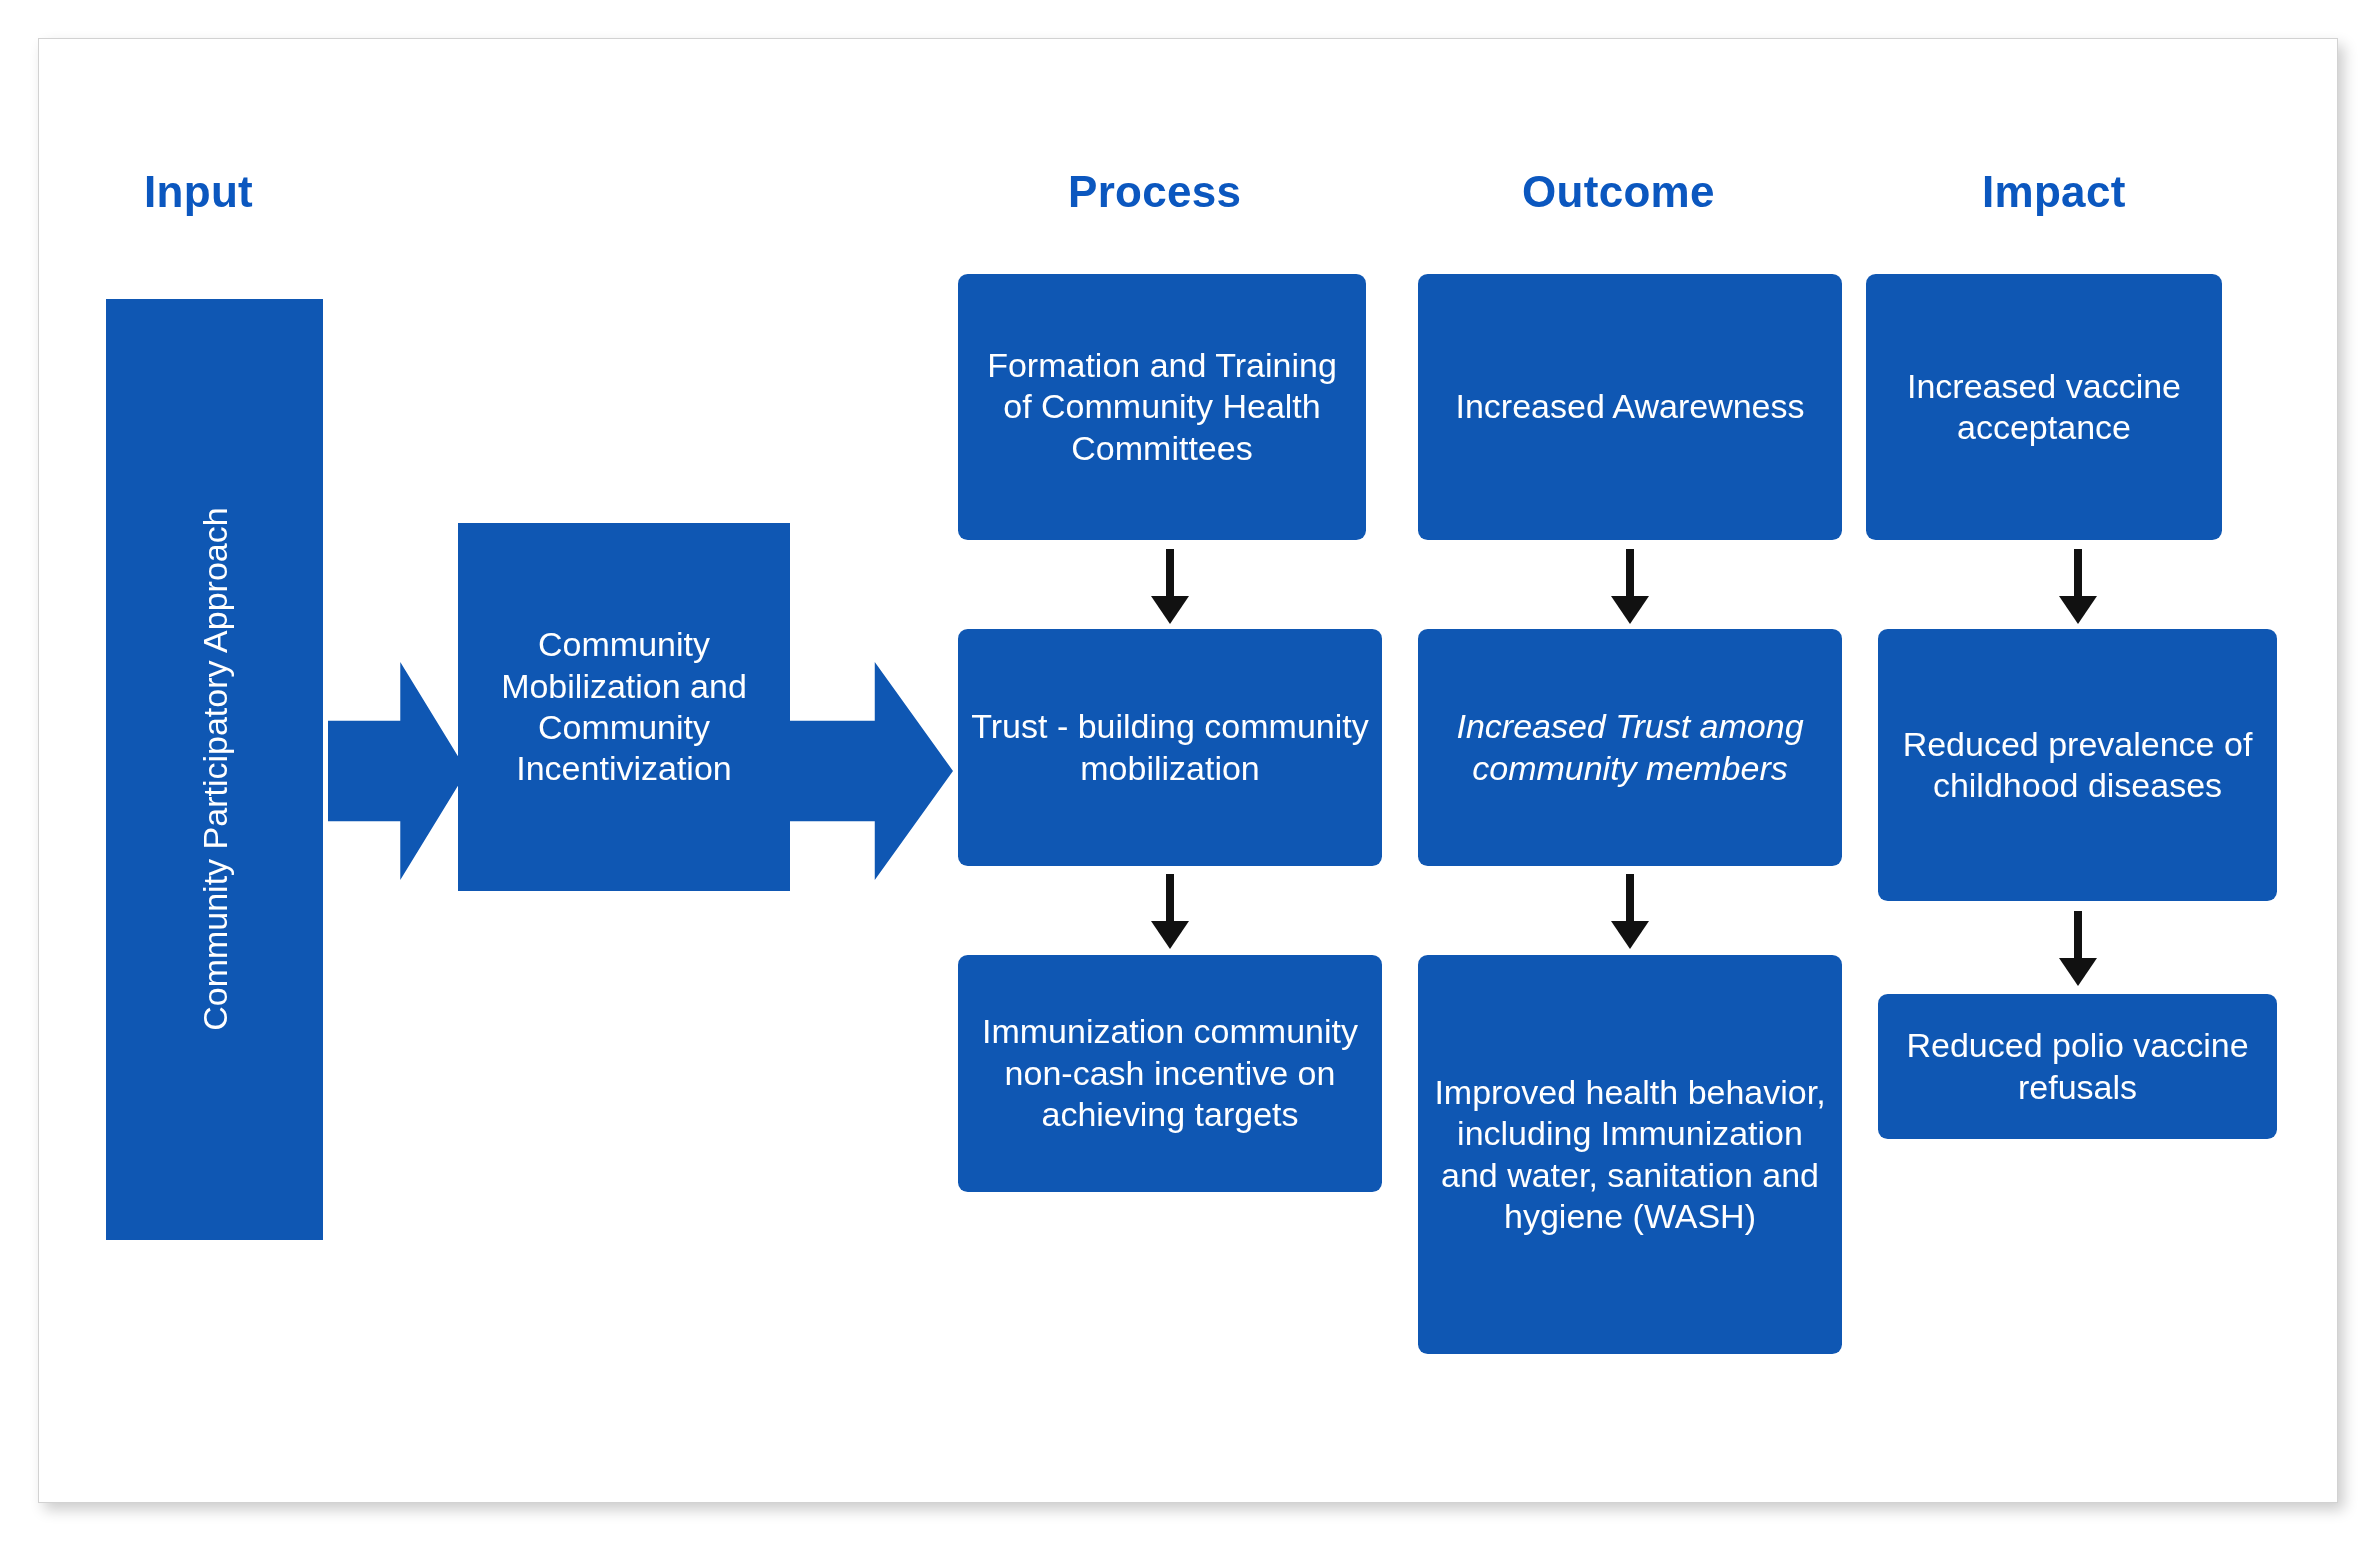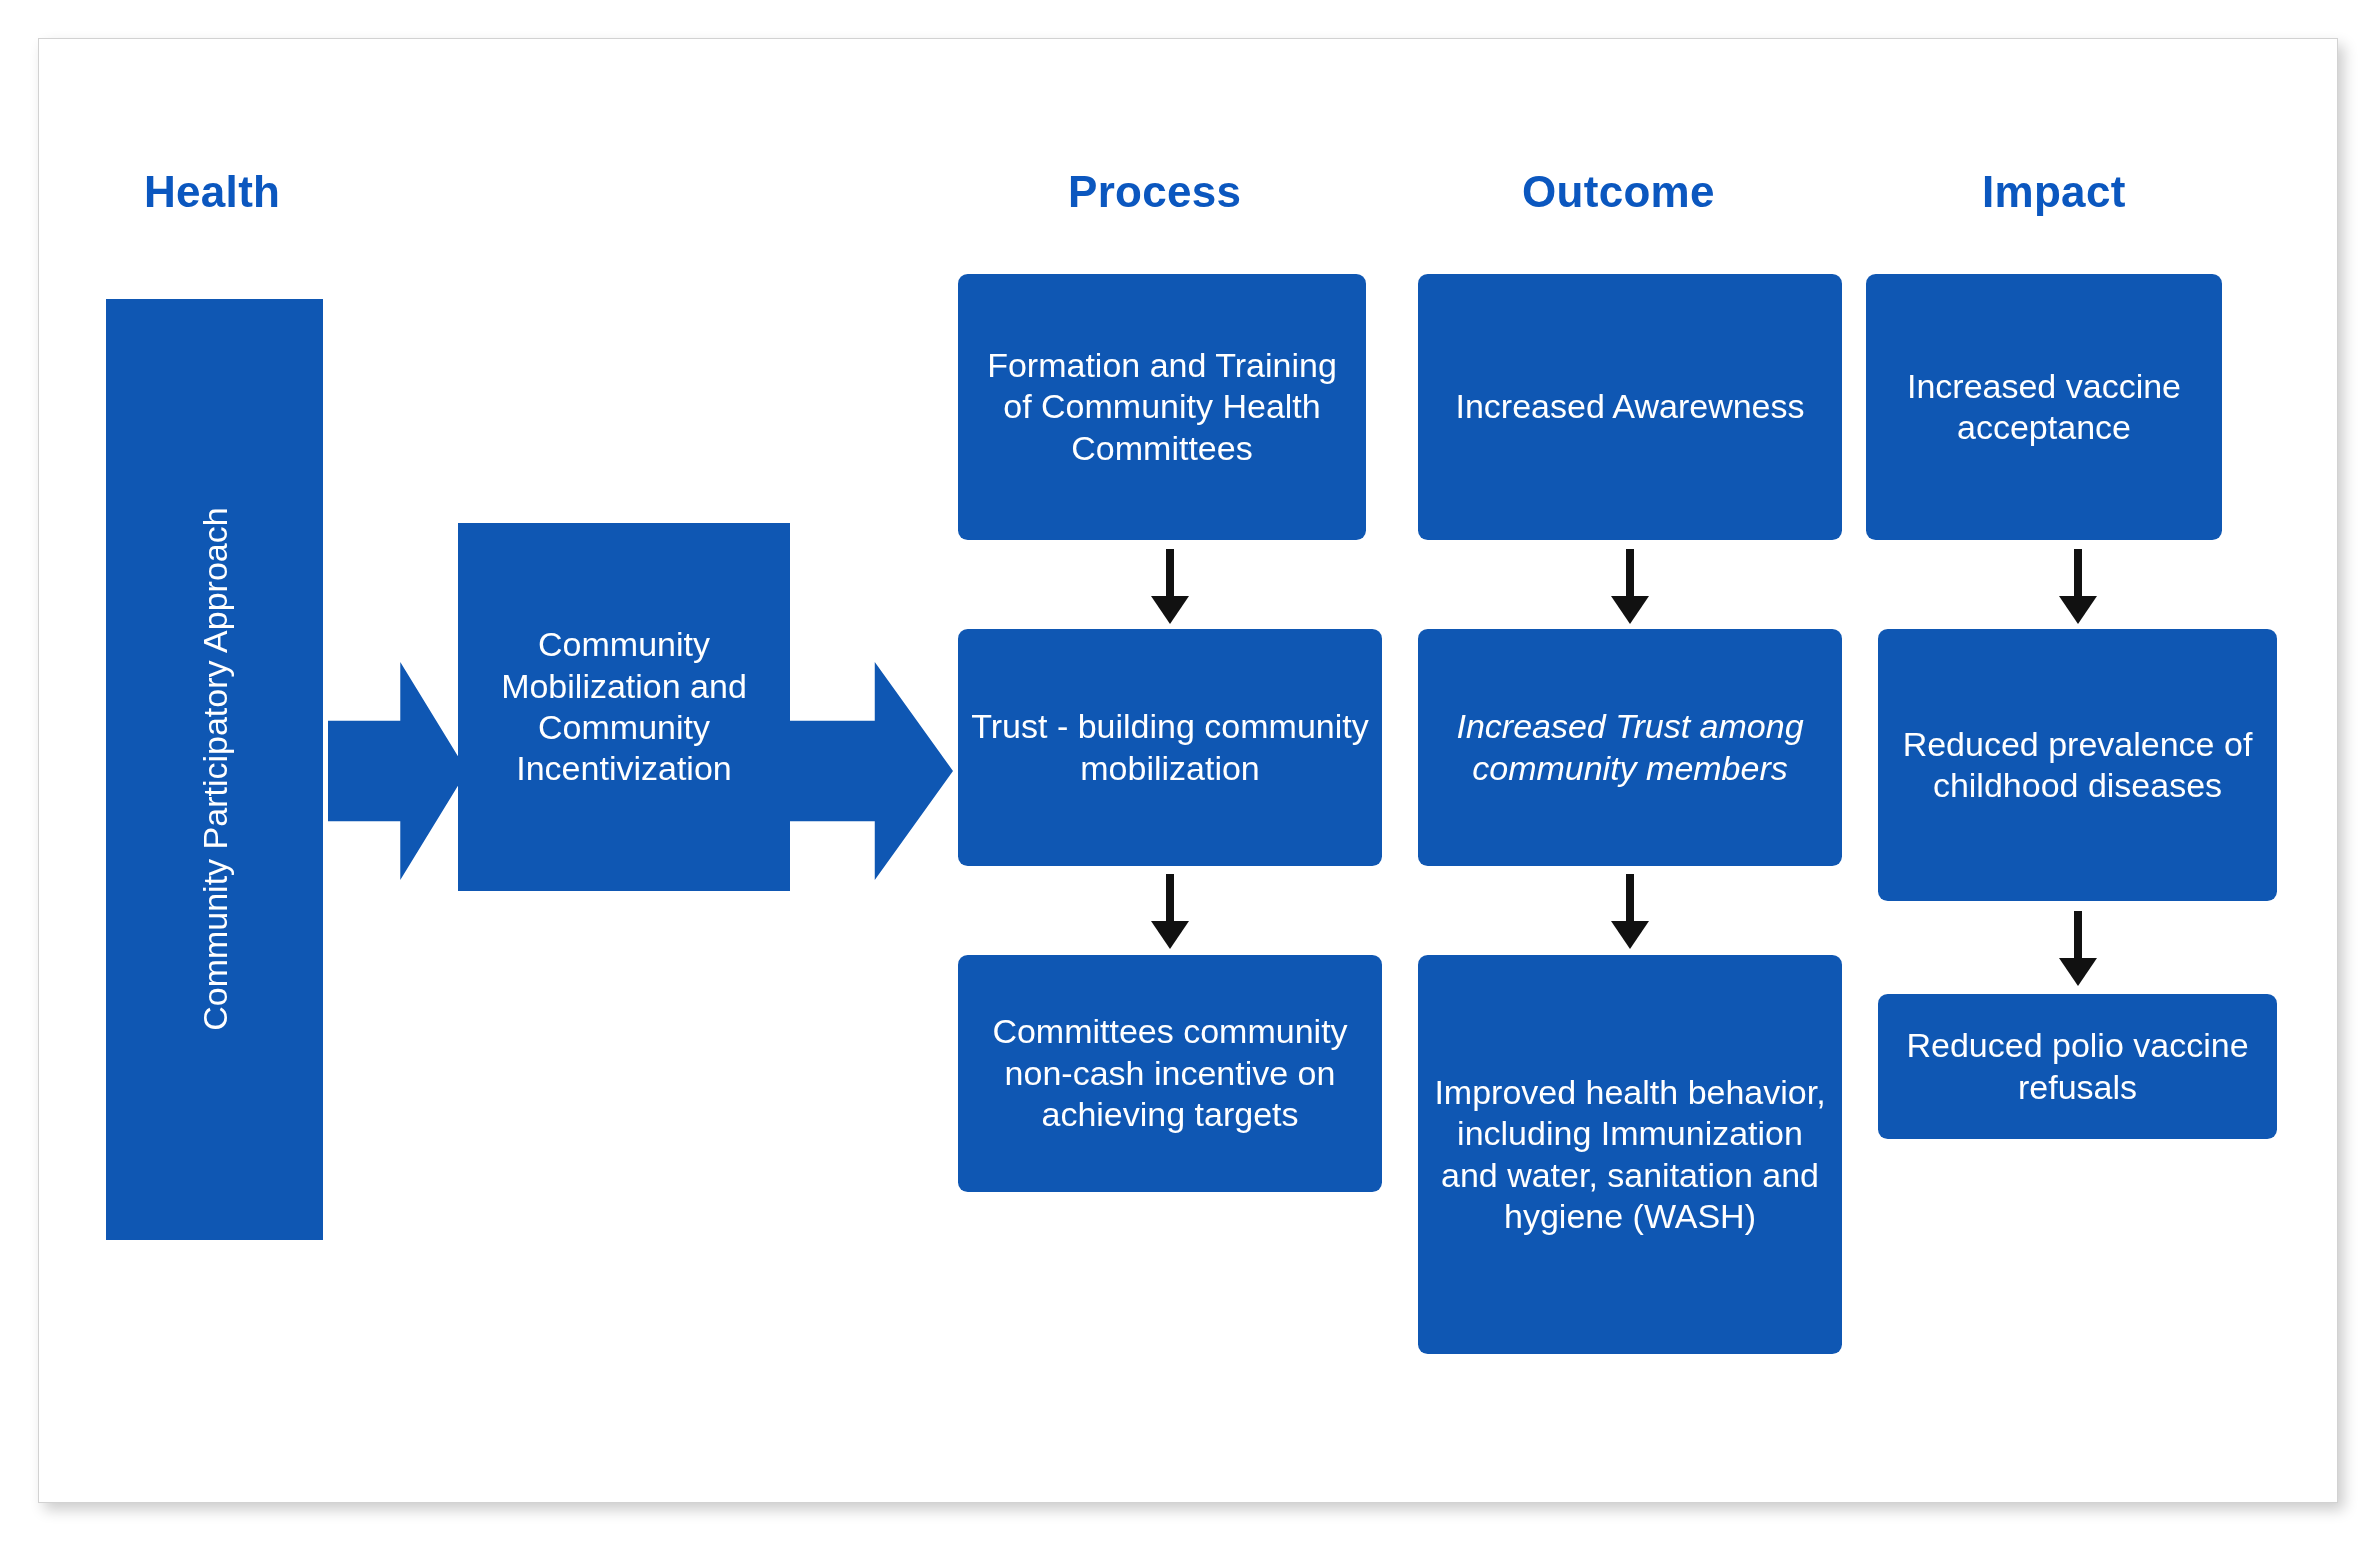--- a/index.html
+++ b/index.html
@@ -100,21 +100,21 @@
     border-top: 28px solid #111111;
     margin-left: -19px;
   }
 </style>
 </head>
 <body>
 
 <div id="canvas">
   <div id="frame">
 
-    <div class="col-heading" style="left:105px; top:131px;">Health</div>
+    <div class="col-heading" style="left:105px; top:131px;">Input</div>
 
     <div class="col-heading" style="left:1029px; top:131px;">Process</div>
 
     <div class="col-heading" style="left:1483px; top:131px;">Outcome</div>
 
     <div class="col-heading" style="left:1943px; top:131px;">Impact</div>
 
     <div class="node sharp vertical" style="left:67px; top:260px; width:217px; height:941px;">
       <div class="vtext">Community Participatory Approach</div>
     </div>
@@ -139,21 +139,21 @@
     <div class="node" style="left:919px; top:590px; width:424px; height:237px;">
       <span>Trust - building community mobilization</span>
     </div>
 
     <div class="down-arrow" style="left:1112px; top:835px; width:38px; height:75px;">
       <div class="stem" style="height:51px;"></div>
       <div class="head"></div>
     </div>
 
     <div class="node" style="left:919px; top:916px; width:424px; height:237px;">
-      <span>Committees community non-cash incentive on achieving targets</span>
+      <span>Immunization community non-cash incentive on achieving targets</span>
     </div>
 
     <div class="node" style="left:1379px; top:235px; width:424px; height:266px;">
       <span>Increased Awarewness</span>
     </div>
 
     <div class="down-arrow" style="left:1572px; top:510px; width:38px; height:75px;">
       <div class="stem" style="height:51px;"></div>
       <div class="head"></div>
     </div>

